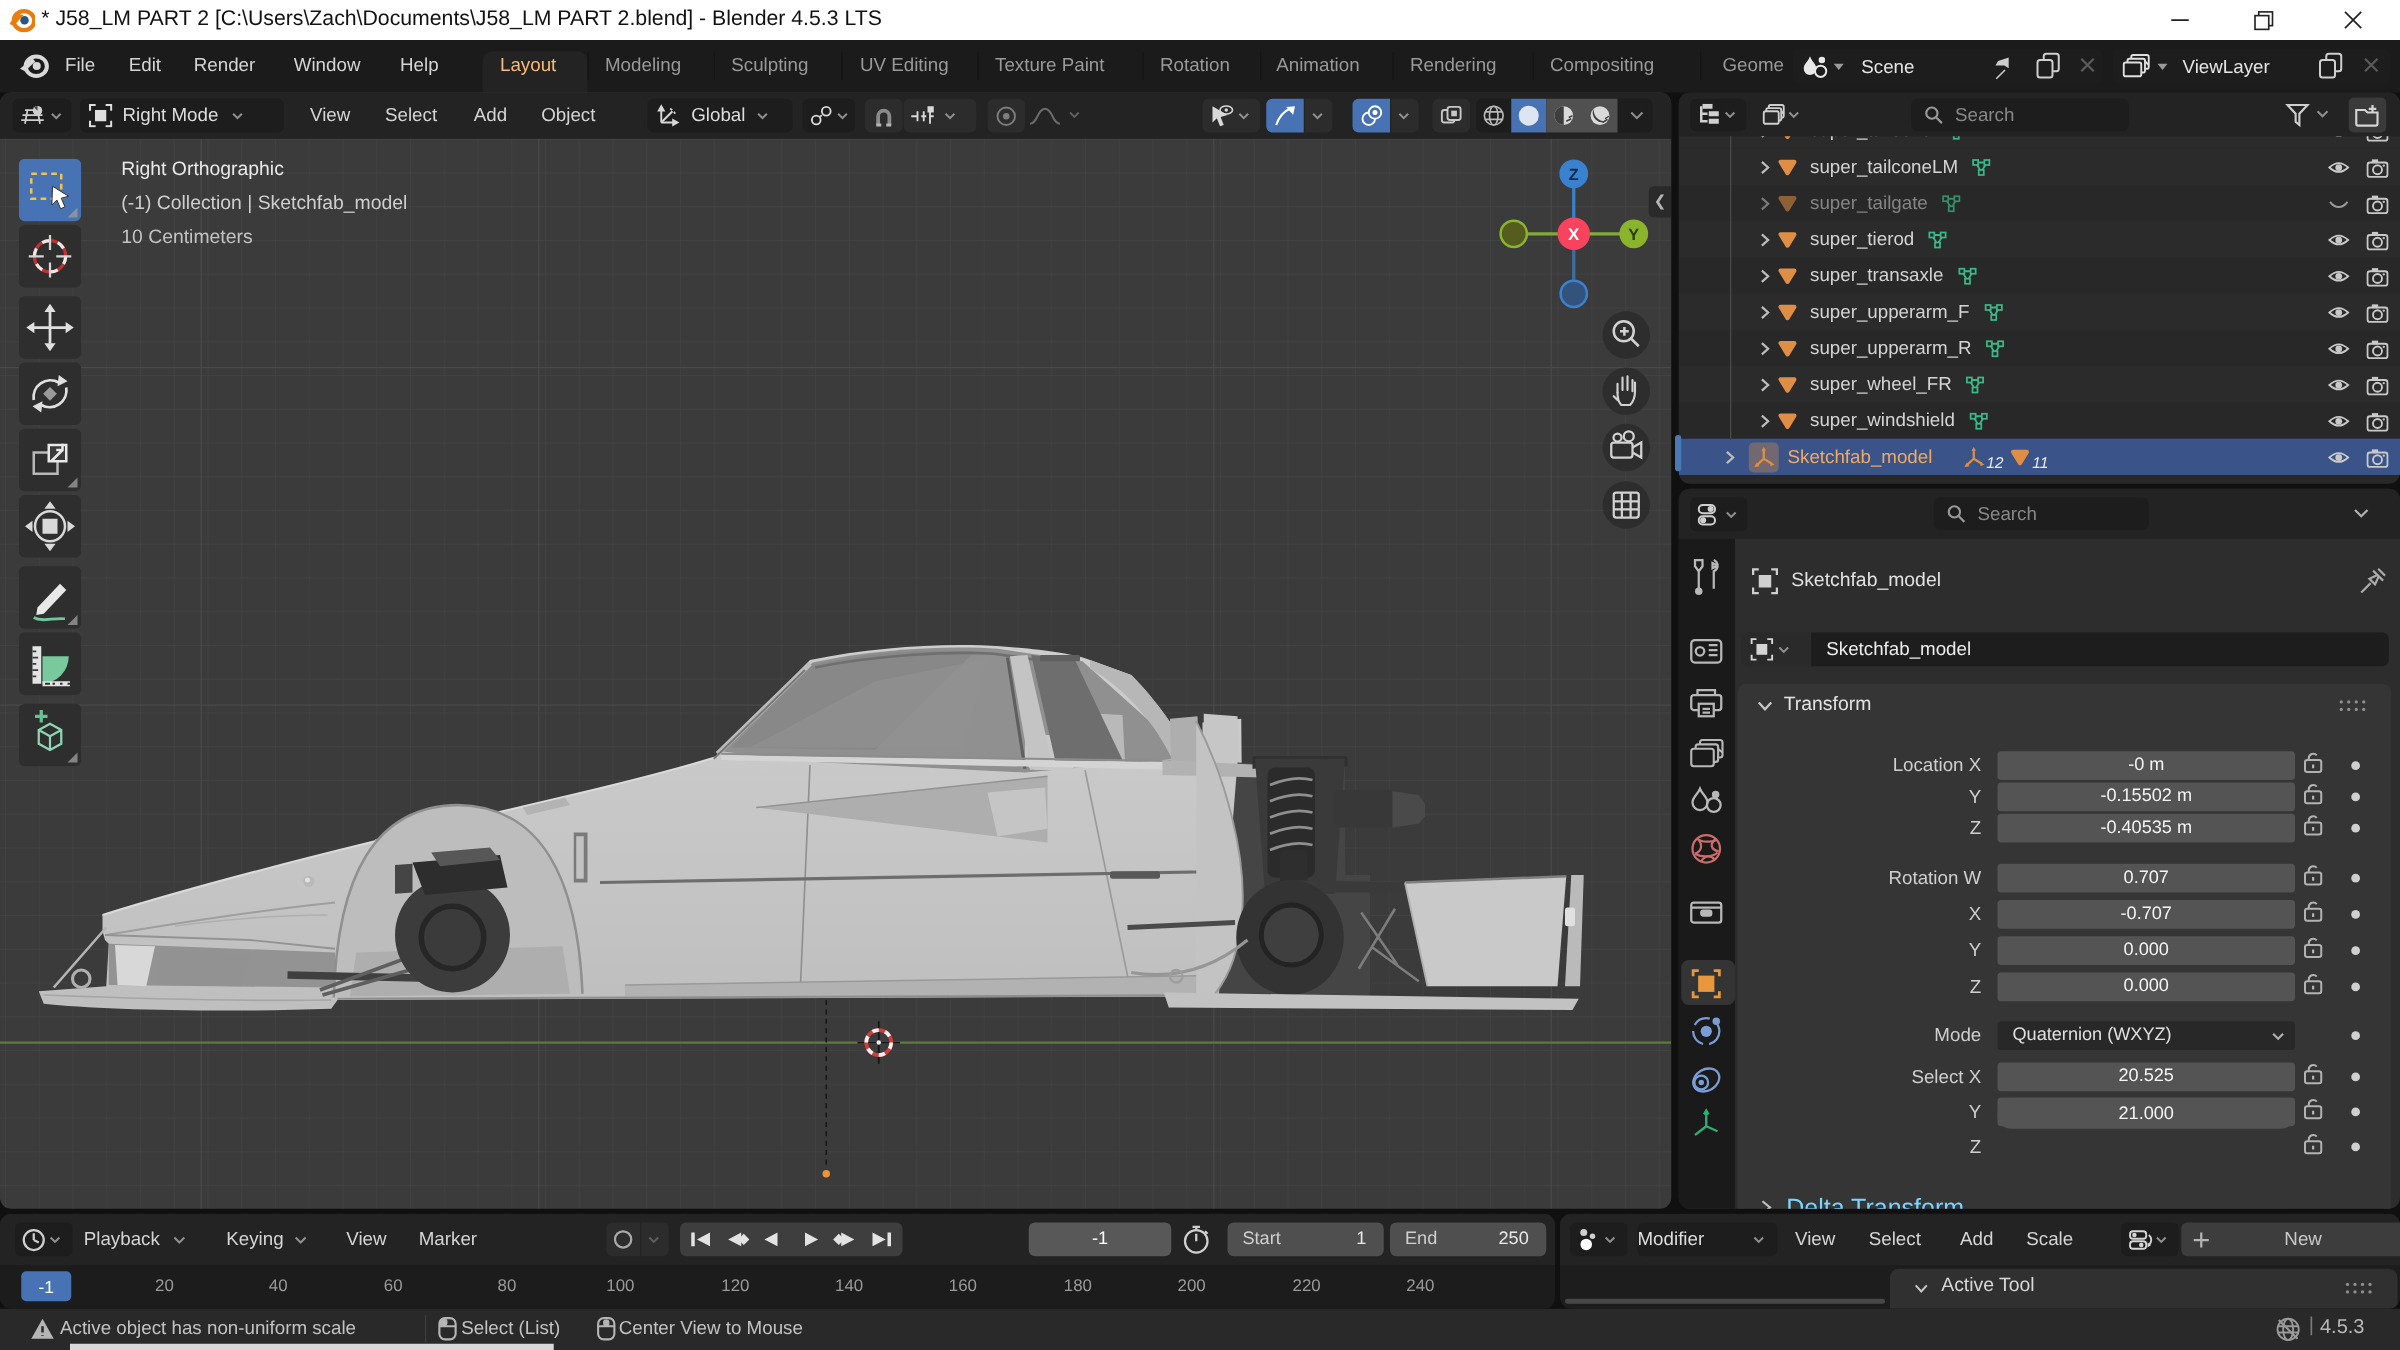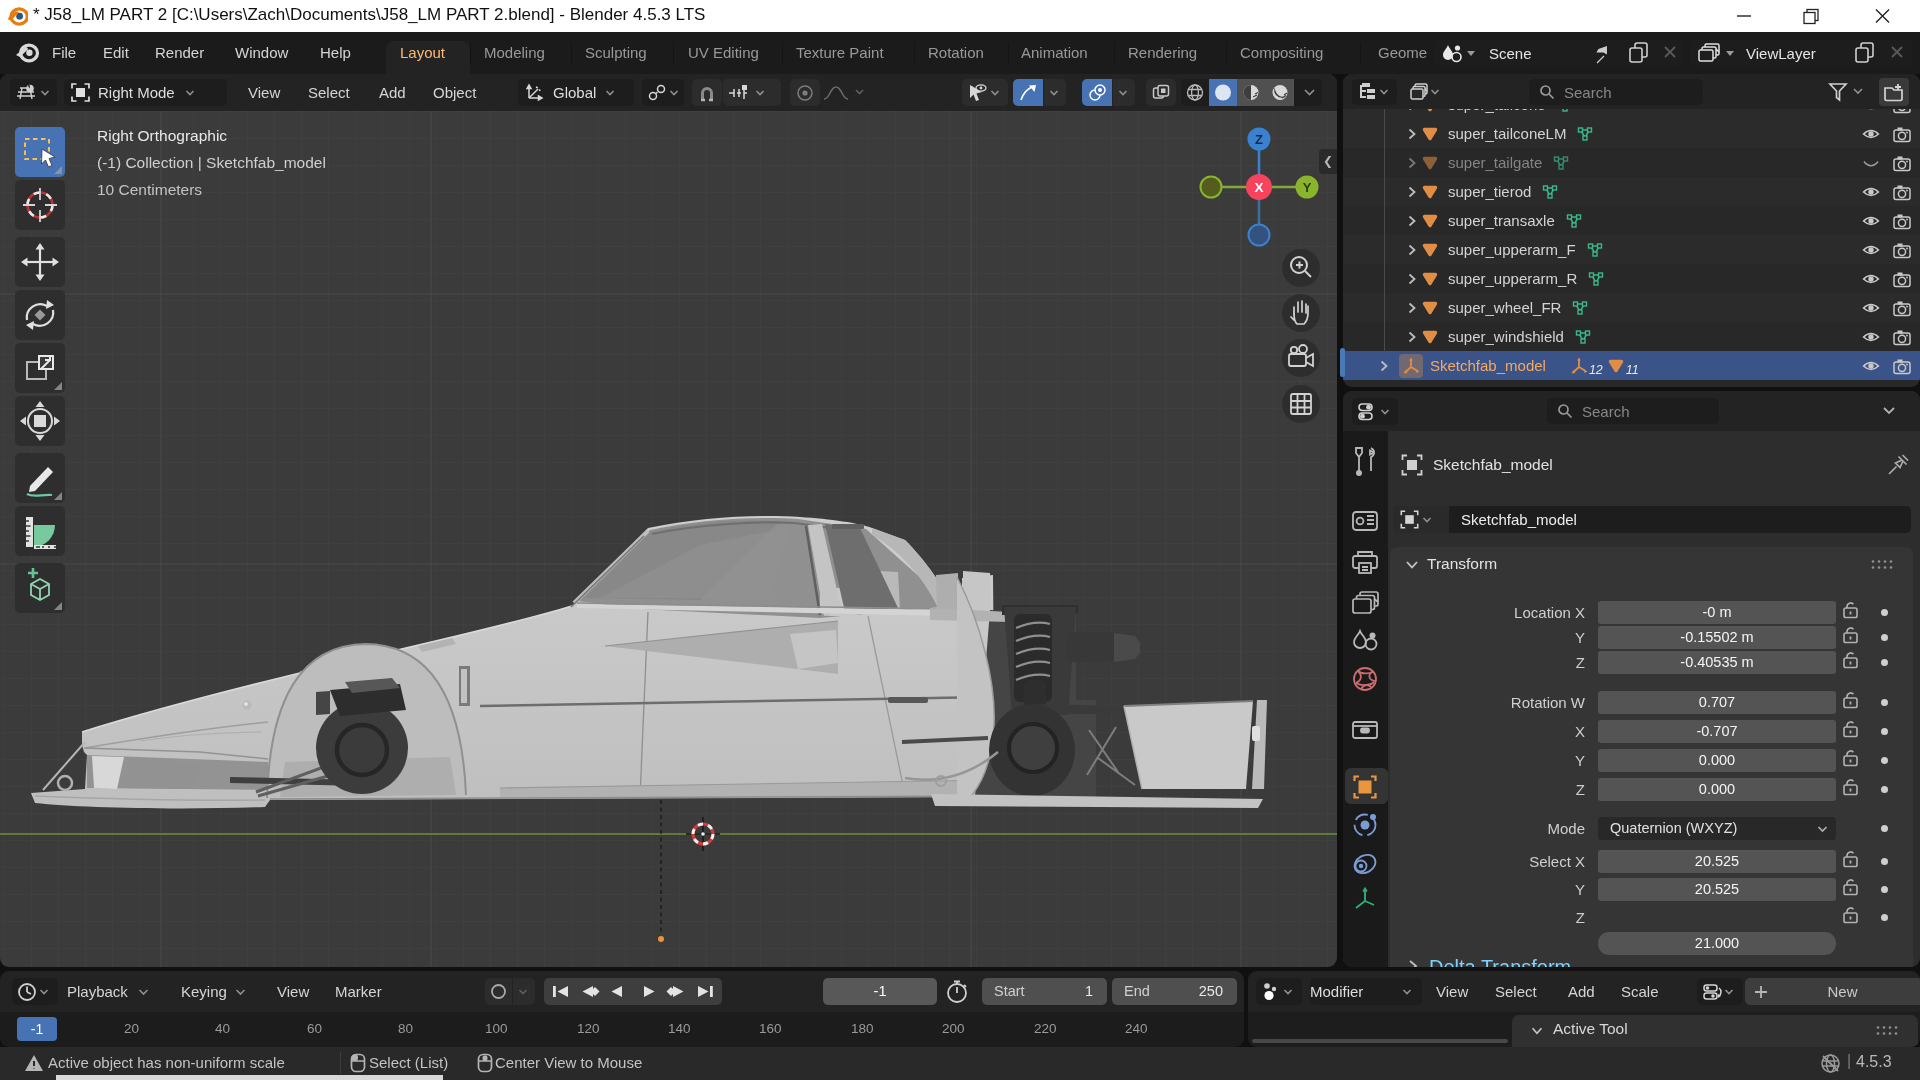--- a/index.html
+++ b/index.html
@@ -992,21 +992,21 @@
     <div class="pval" style="top:426px;background:#282828;text-align:left;padding-left:12px;color:#e0e0e0;">Quaternion (WXYZ)
       <svg style="position:absolute;right:8px;top:8px" width="11" height="9" viewBox="0 0 11 9">
           <path d="M1.5 2 l4 4 4 -4" stroke="#b0b0b0" stroke-width="1.7" fill="none"></path>
         </svg>
     </div>
     <div class="plabel" style="top:462px;">Select X</div>
       <div class="pval" style="top:459px;">20.525</div>
     <div class="plabel" style="top:490px;">Y</div>
       <div class="pval" style="top:487px;">20.525</div>
     <div class="plabel" style="top:518px;">Z</div>
-      <div class="pval" style="top:541px;border-radius:11px;">21.000</div>
+      <div class="pval" style="top:489px;border-radius:11px;">21.000</div>
     <svg class="abs" style="left:62px;top:567px" width="16" height="16" viewBox="0 0 16 16">
         <path d="M5 3 l6 5 -6 5" stroke="#c0c0c0" stroke-width="1.8" fill="none"></path>
       </svg>
     <div class="txt" style="left:86px;top:565px;font-size:20px;color:#7dd3fc;">Delta Transform</div>
     <svg class="abs" style="left:498px;top:208px" width="22" height="340" viewBox="0 0 22 340">
       <g fill="none" stroke="#b2b2b2" stroke-width="1.6">
         <g id="lck">
             <rect x="3" y="9" width="13" height="9.5" rx="1.8"></rect>
             <path d="M6 9 V7.5 a3.6 3.6 0 0 1 6.4 -2.2"></path>
             <path d="M9.5 12.5 v3" stroke-width="1.8"></path>

